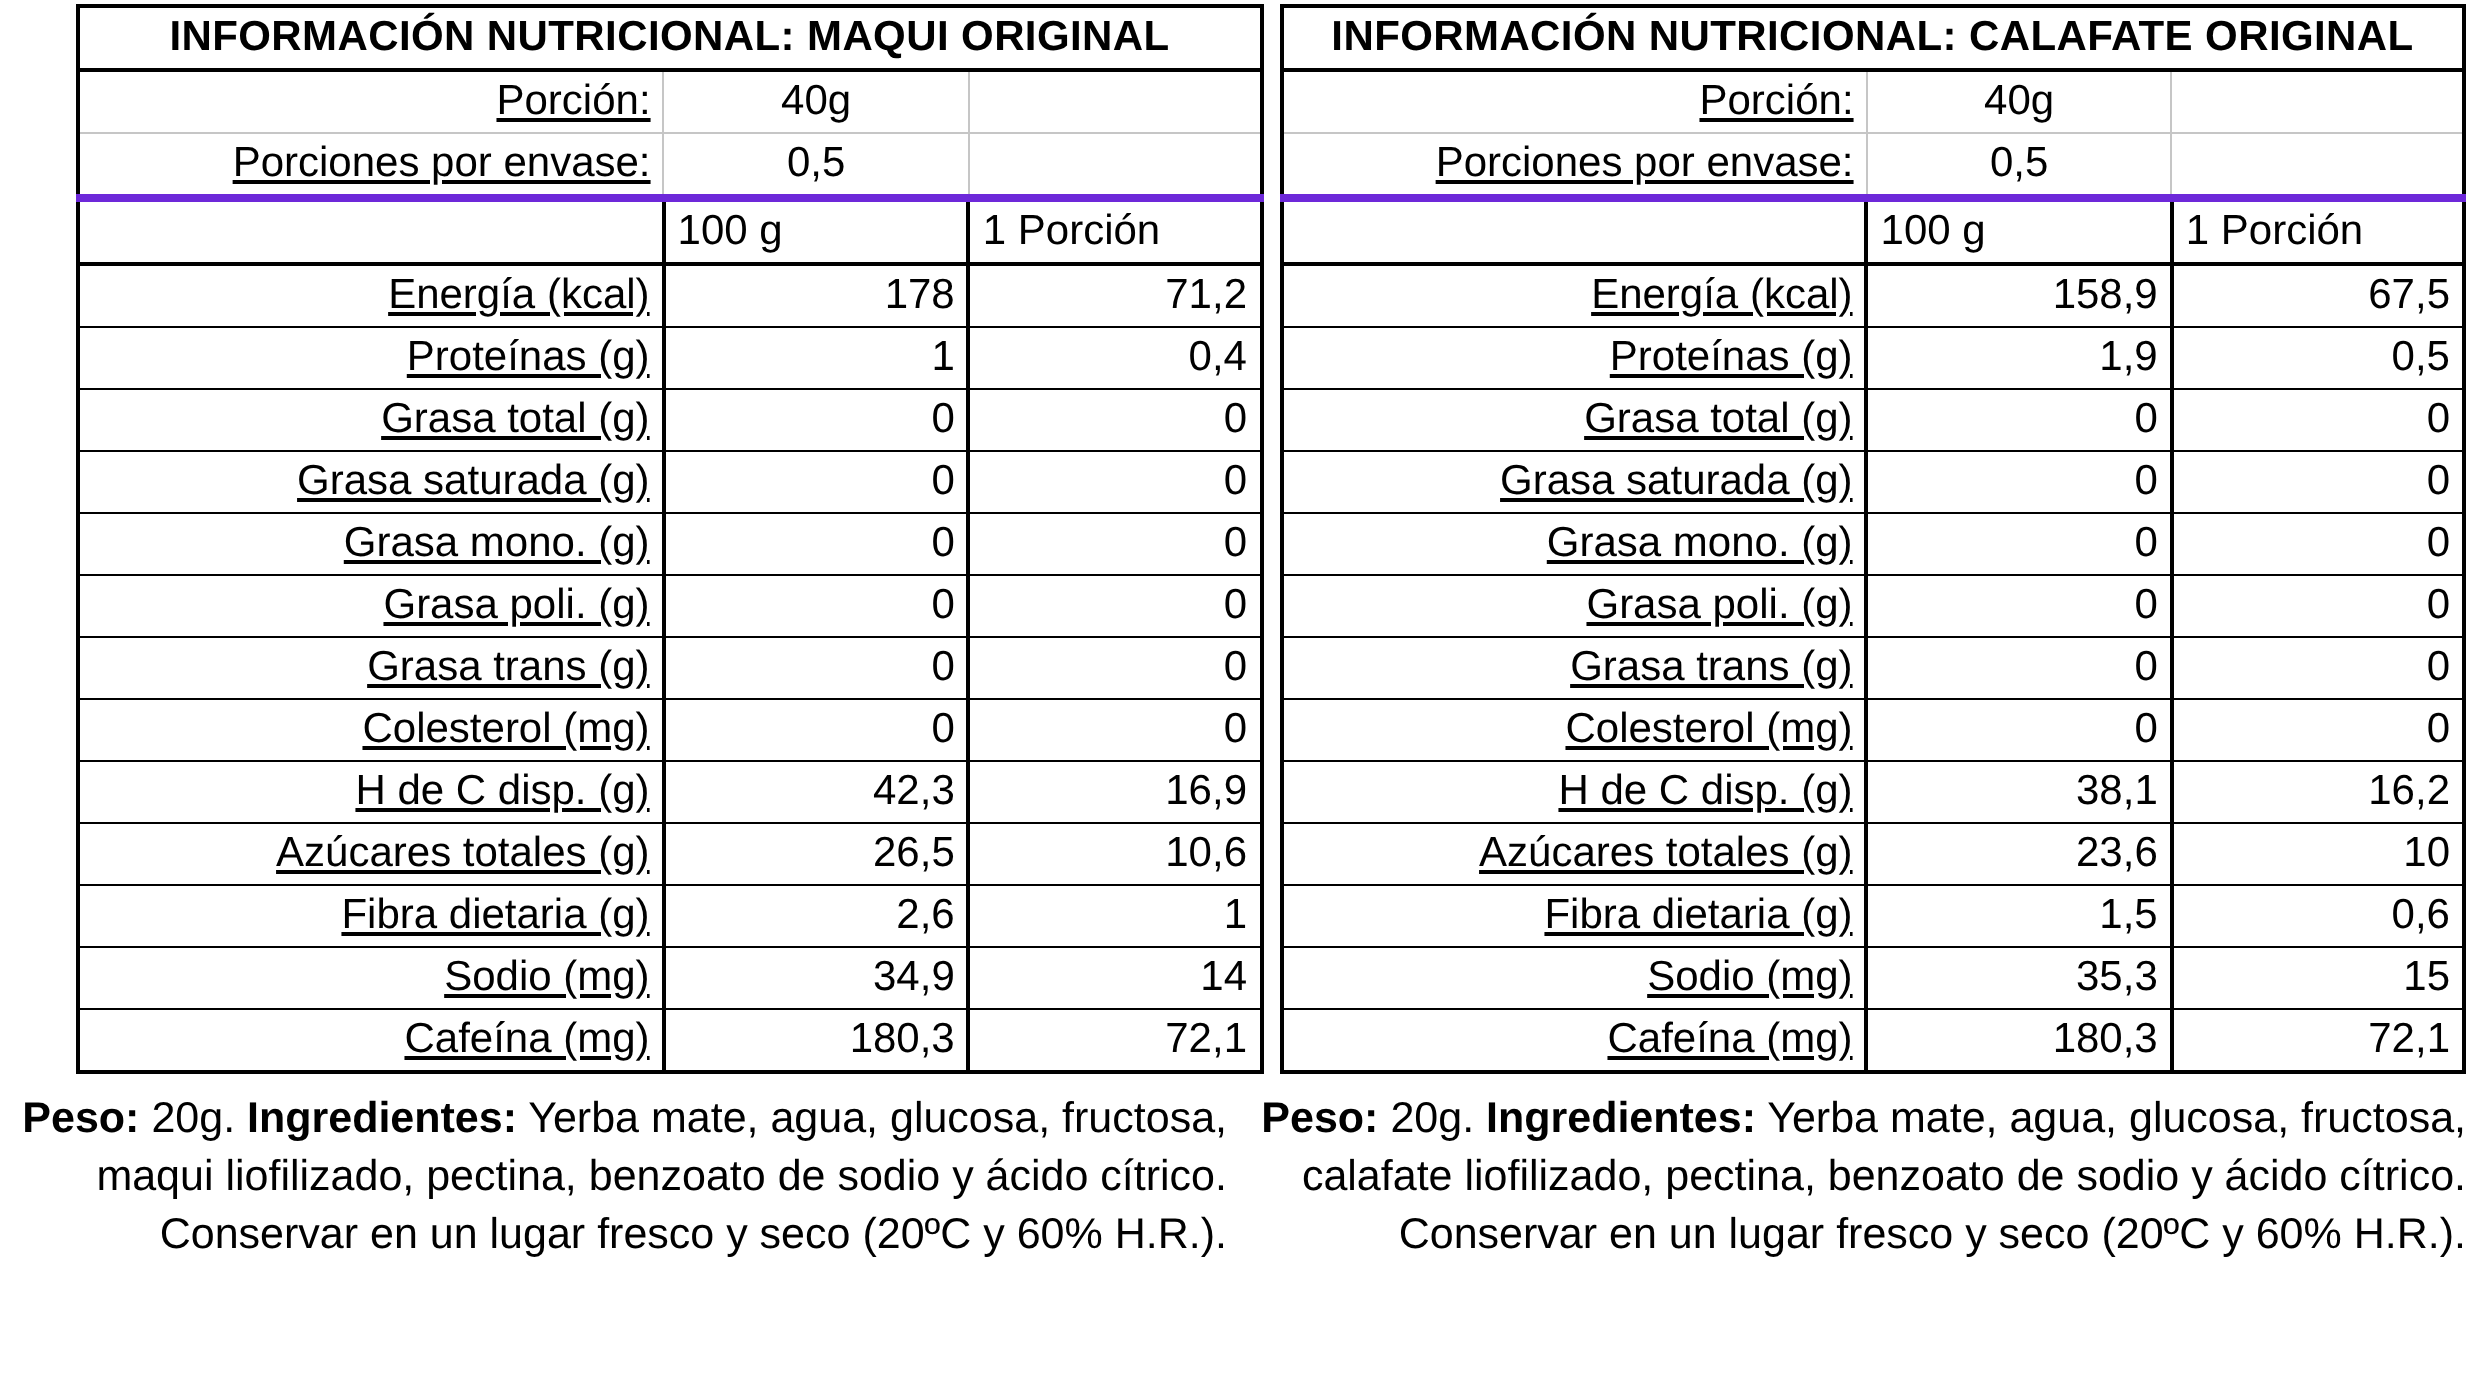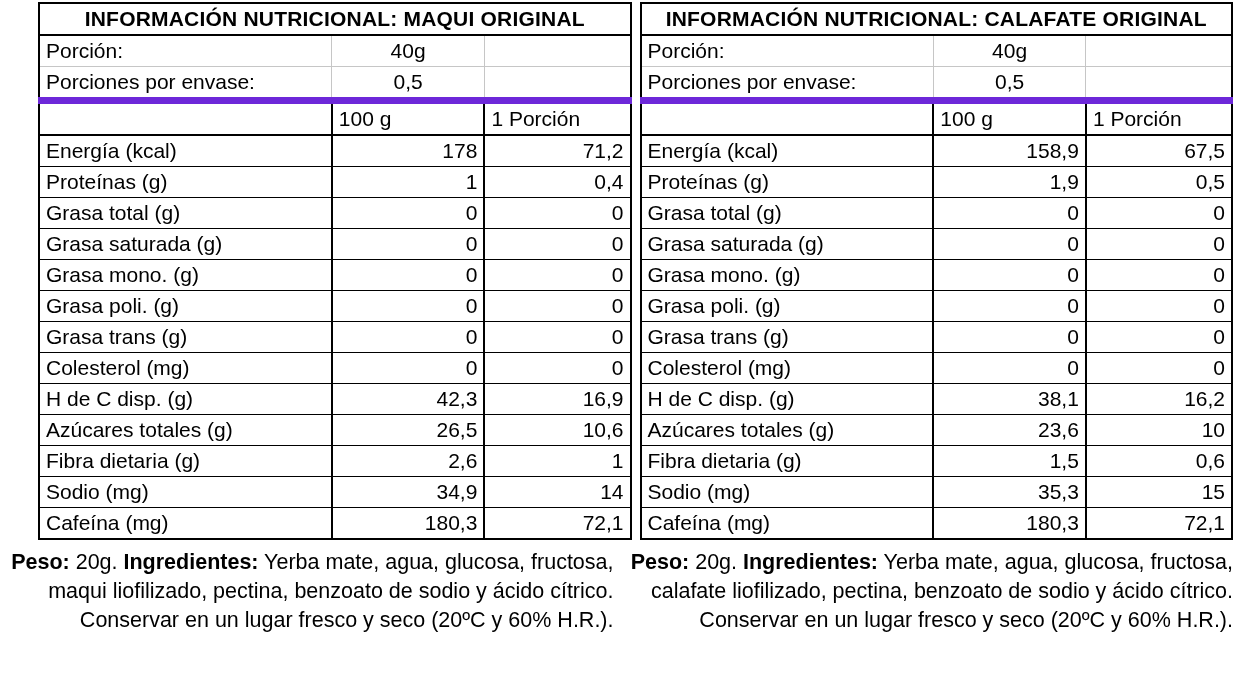--- a/index.html
+++ b/index.html
@@ -46,32 +46,32 @@
   }
   td.title-cell {
     text-align: center;
     font-weight: 700;
     font-size: 21px;
     border-bottom: 2px solid #000;
     letter-spacing: 0.2px;
   }
   
   tr.serv-a td { border-bottom: 1px solid #c6c6c6; }
-  tr.serv-b td { border-bottom: 7px solid #6d28d9; border-radius: 15px; }
+  tr.serv-b td { border-bottom: 4px solid #6d28d9; border-radius: 15px; }
   tr.serv-a td + td,
   tr.serv-b td + td { border-left: 1px solid #c6c6c6; }
   td.serv-val { text-align: center; padding-right: 4px; }
   
   tr.colhead td { border-bottom: 2px solid #000; }
   tr.colhead td + td { border-left: 2px solid #000; }
   td.ch { }
   
   tbody.rows td { border-bottom: 1.5px solid #000; }
   tbody.rows td + td { border-left: 2px solid #000; }
-  td.cell-label { text-align: left; }
+  td.cell-label { text-align: right; text-decoration: underline; }
   td.cell-num { text-align: right; }
   
   .footers-row {
     display: flex;
     gap: 8px;
     margin-top: 8px;
   }
   .footer-note {
     flex: 1 1 0;
     min-width: 0;

